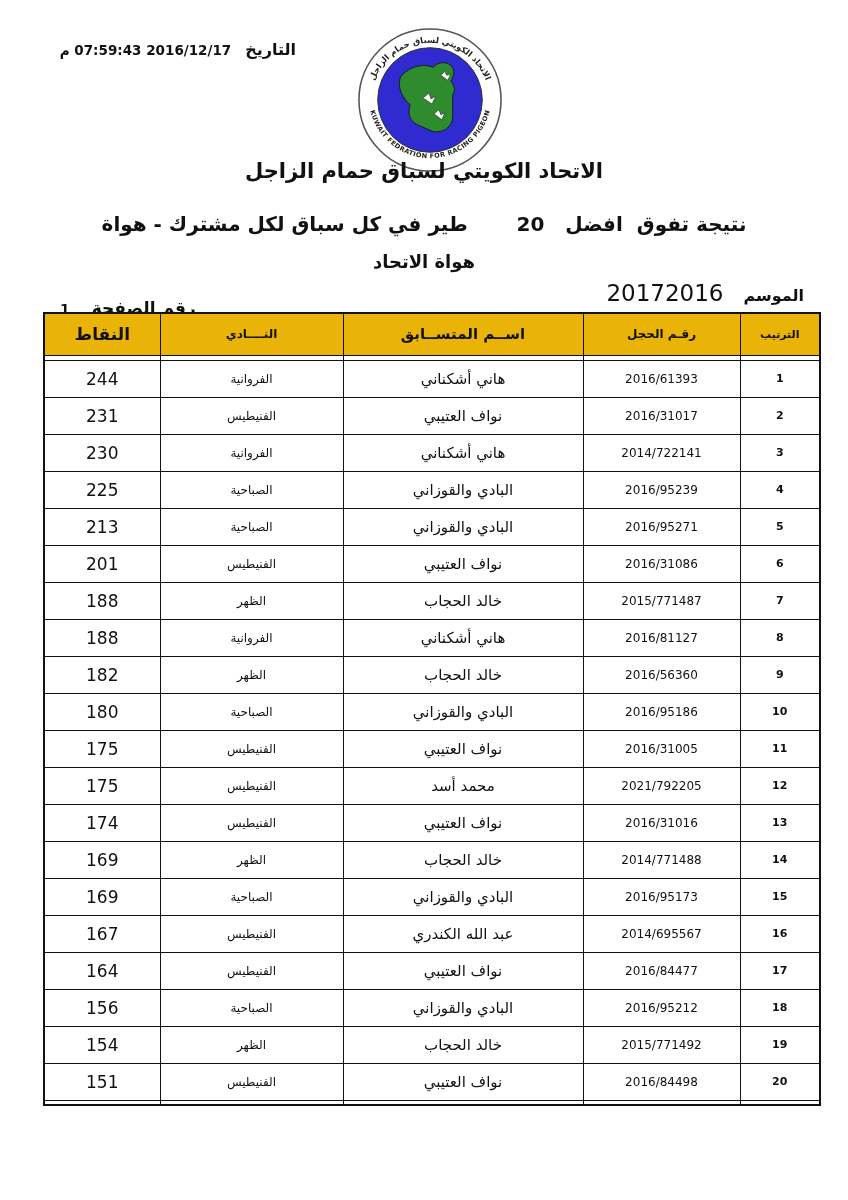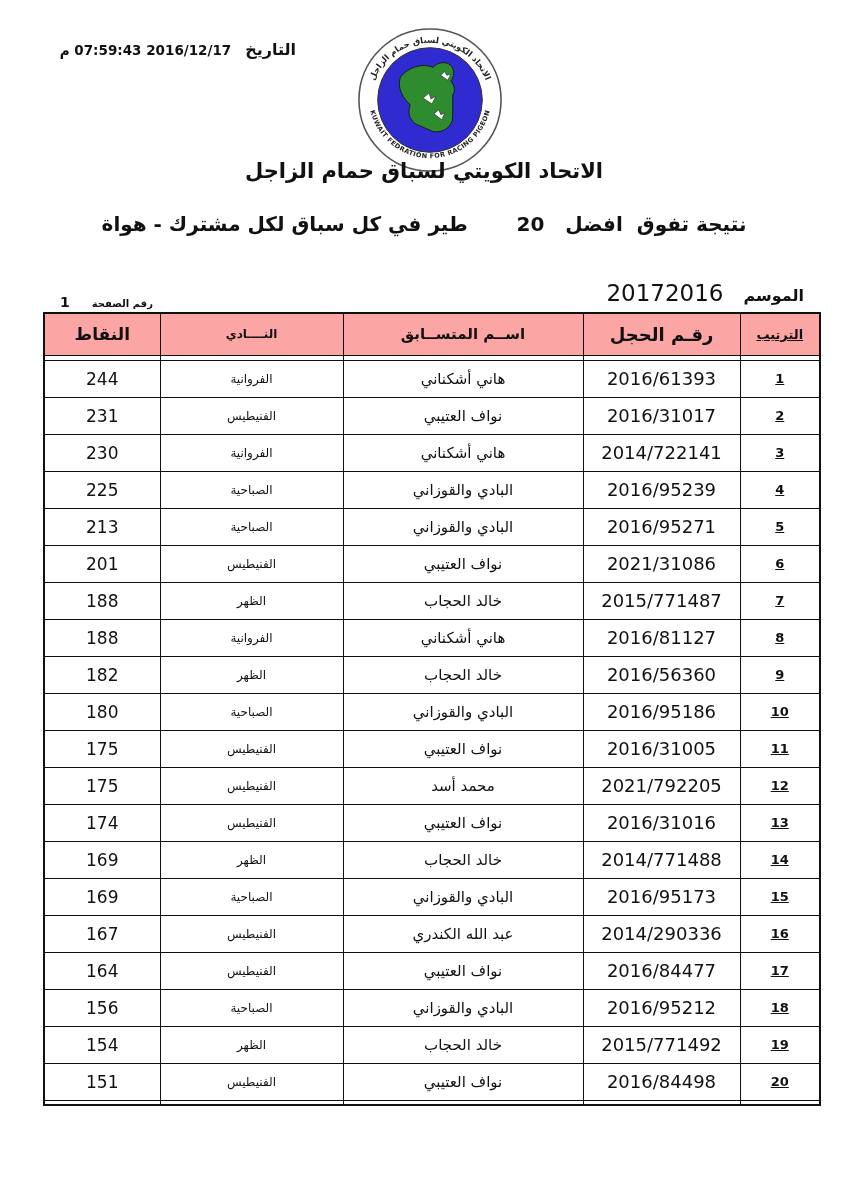--- a/index.html
+++ b/index.html
@@ -23,33 +23,33 @@
   .title2 { top:212px; font-size:20px; white-space:pre; }
   .title3 { top:251px; font-size:18px; }
 
   
   .season { position:absolute; right:44px; top:280px; direction:rtl;
             display:flex; align-items:baseline; white-space:nowrap; }
   .season-label { font-weight:bold; font-size:16px; margin-left:20px; }
   .season-value { font-size:23px; }
   .pagenum { position:absolute; left:60px; top:286px; direction:rtl;
              display:flex; align-items:baseline; white-space:nowrap; }
-  .pagenum-label { font-weight:bold; font-size:10px; margin-left:22px;margin-top:12px; }
+  .pagenum-label { font-weight:bold; font-size:17px; margin-left:22px;margin-top:12px; }
   .pagenum-value { font-weight:bold; font-size:14px; }
 
   
   table.results { position:absolute; left:43px; top:312px; width:762px;
                   border-collapse:collapse; direction:rtl; table-layout:fixed; }
   table.results, table.results th, table.results td { border:1px solid #111; }
   table.results { border:2px solid #111; }
-  th { height:42px; background:#fca5a5; font-weight:bold; font-size:16px; text-align:center; }
+  th { height:42px; background:#eab308; font-weight:bold; font-size:16px; text-align:center; }
   td { height:37px; text-align:center; vertical-align:middle; }
   tr.spacer td { height:5px; padding:0; }
-  .col-rank   { width:80px;  font-weight:bold; font-size:13px;text-decoration:underline; }
-  .col-ring   { width:157px; font-size:18px; direction:ltr; }
+  .col-rank   { width:80px;  font-weight:bold; font-size:11px; }
+  .col-ring   { width:157px; font-size:12px; direction:ltr; }
   .col-name   { width:240px; font-size:15px; }
   .col-club   { width:183px; font-size:12px; }
   .col-points { width:116px; font-size:17px; }
 </style>
 </head>
 <body>
 
 <div class="page">
 
   <div class="date-line">
@@ -73,20 +73,21 @@
         <textPath href="#arcTop" startOffset="50%" text-anchor="middle">الاتحاد الكويتي لسباق حمام الزاجل</textPath>
       </text>
       <text font-size="6.6" fill="#222" font-weight="bold" letter-spacing="0.4">
         <textPath href="#arcBottom" startOffset="50%" text-anchor="middle">KUWAIT FEDRATION FOR RACING PIGEON</textPath>
       </text>
     </svg>
   </div>
 
   <div class="title title1">الاتحاد الكويتي لسباق حمام الزاجل</div>
   <div class="title title2">نتيجة تفوق  افضل   20       طير في كل سباق لكل مشترك - هواة</div>
+  <div class="title title3">هواة الاتحاد</div>
 
   <div class="season">
     <span class="season-label">الموسم</span>
     <span class="season-value">20172016</span>
   </div>
 
   <div class="pagenum">
     <span class="pagenum-label">رقم الصفحة</span>
     <span class="pagenum-value">1</span>
   </div>
@@ -139,21 +140,21 @@
         </tr>
         <tr>
           <td class="col-rank">5</td>
           <td class="col-ring">2016/95271</td>
           <td class="col-name">البادي والقوزاني</td>
           <td class="col-club">الصباحية</td>
           <td class="col-points">213</td>
         </tr>
         <tr>
           <td class="col-rank">6</td>
-          <td class="col-ring">2021/31086</td>
+          <td class="col-ring">2016/31086</td>
           <td class="col-name">نواف العتيبي</td>
           <td class="col-club">الفنيطيس</td>
           <td class="col-points">201</td>
         </tr>
         <tr>
           <td class="col-rank">7</td>
           <td class="col-ring">2015/771487</td>
           <td class="col-name">خالد الحجاب</td>
           <td class="col-club">الظهر</td>
           <td class="col-points">188</td>
@@ -209,21 +210,21 @@
         </tr>
         <tr>
           <td class="col-rank">15</td>
           <td class="col-ring">2016/95173</td>
           <td class="col-name">البادي والقوزاني</td>
           <td class="col-club">الصباحية</td>
           <td class="col-points">169</td>
         </tr>
         <tr>
           <td class="col-rank">16</td>
-          <td class="col-ring">2014/290336</td>
+          <td class="col-ring">2014/695567</td>
           <td class="col-name">عبد الله الكندري</td>
           <td class="col-club">الفنيطيس</td>
           <td class="col-points">167</td>
         </tr>
         <tr>
           <td class="col-rank">17</td>
           <td class="col-ring">2016/84477</td>
           <td class="col-name">نواف العتيبي</td>
           <td class="col-club">الفنيطيس</td>
           <td class="col-points">164</td>

